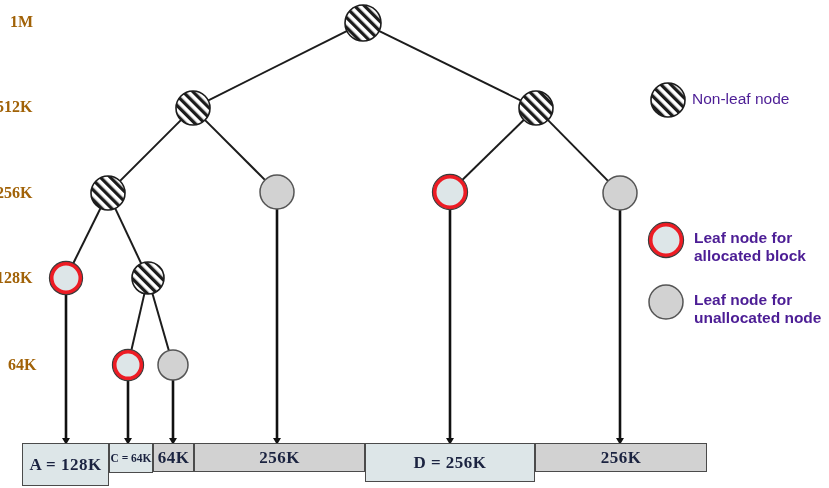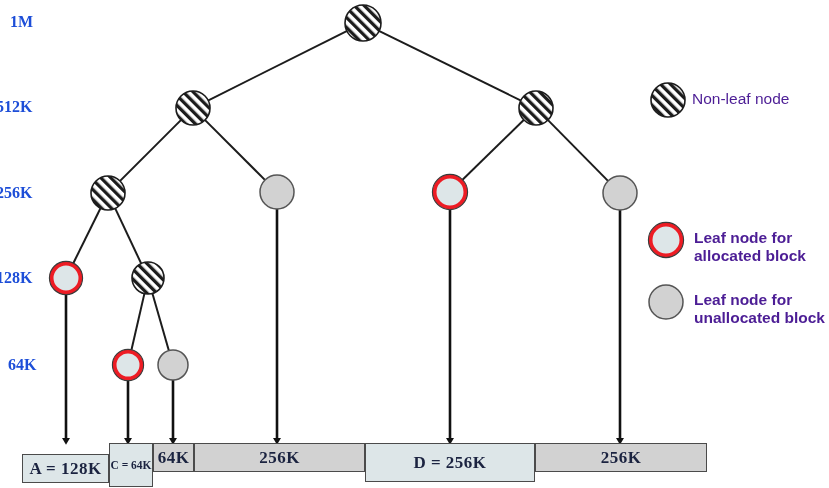--- a/index.html
+++ b/index.html
@@ -2,21 +2,21 @@
 <html><head>
 <meta charset="utf-8">
 <style>
   html,body{margin:0;padding:0;background:#ffffff;}
   body{width:829px;height:488px;position:relative;overflow:hidden;
        font-family:"Liberation Serif", serif;color:#1d2440;}
   #stage{position:absolute;left:0;top:0;width:829px;height:488px;}
   svg#tree{position:absolute;left:0;top:0;width:829px;height:488px;}
 
   .lvl-label{position:absolute;font-family:"Liberation Serif",serif;
-    font-weight:bold;font-size:16px;color:#1d4ed8;white-space:nowrap;}
+    font-weight:bold;font-size:16px;color:#a16207;white-space:nowrap;}
 
   .legend-text{position:absolute;font-family:Liberation Sans, sans-serif;
     font-size:15.5px;color:#4c1d95;line-height:18px;white-space:nowrap;}
 
   .bar-seg{position:absolute;top:443px;height:29px;box-sizing:border-box;
     border:1px solid #4b4b4b;display:flex;align-items:center;
     justify-content:center;font-family:"Liberation Serif",serif;
     color:#1b2340;overflow:hidden;}
   .seg-alloc{background:#dde6e8;}
   .seg-free{background:#d2d2d2;}
@@ -118,25 +118,25 @@
       <div class="lvl-label" style="left: 8px; top: 356px;">64K</div>
     </div>
   <div id="legend-labels">
       <div class="legend-text" style="left: 692px; top: 90px;">Non-leaf node</div>
       <div class="legend-text" style="left: 694px; top: 229px;">
         <div style="font-weight: bold;">Leaf node for</div>
         <div style="font-weight: bold; text-align: right;">allocated block</div>
       </div>
       <div class="legend-text" style="left: 694px; top: 291px;">
         <div style="font-weight: bold;">Leaf node for</div>
-        <div style="font-weight: bold;">unallocated block</div>
+        <div style="font-weight: bold;">unallocated node</div>
       </div>
     </div>
   <div id="memory-bar">
-      <div class="bar-seg seg-alloc seg-lg" style="left: 22px; width: 87px; top: 454px; height: 29px;">A = 128K</div>
-      <div class="bar-seg seg-alloc seg-sm" style="left: 109px; width: 44px; top: 443px; height: 44px;">C = 64K</div>
+      <div class="bar-seg seg-alloc seg-lg" style="left: 22px; width: 87px; top: 443px; height: 43px;">A = 128K</div>
+      <div class="bar-seg seg-alloc seg-sm" style="left: 109px; width: 44px; top: 443px; height: 30px;">C = 64K</div>
       <div class="bar-seg seg-free seg-lg" style="left: 153px; width: 41px; top: 443px; height: 29px;">64K</div>
       <div class="bar-seg seg-free seg-lg" style="left: 194px; width: 171px; top: 443px; height: 29px;">256K</div>
       <div class="bar-seg seg-alloc seg-lg" style="left: 365px; width: 170px; top: 443px; height: 39px;">D = 256K</div>
       <div class="bar-seg seg-free seg-lg" style="left: 535px; width: 172px; top: 443px; height: 29px;">256K</div>
     </div>
 
 </div>
 
 </body></html>

